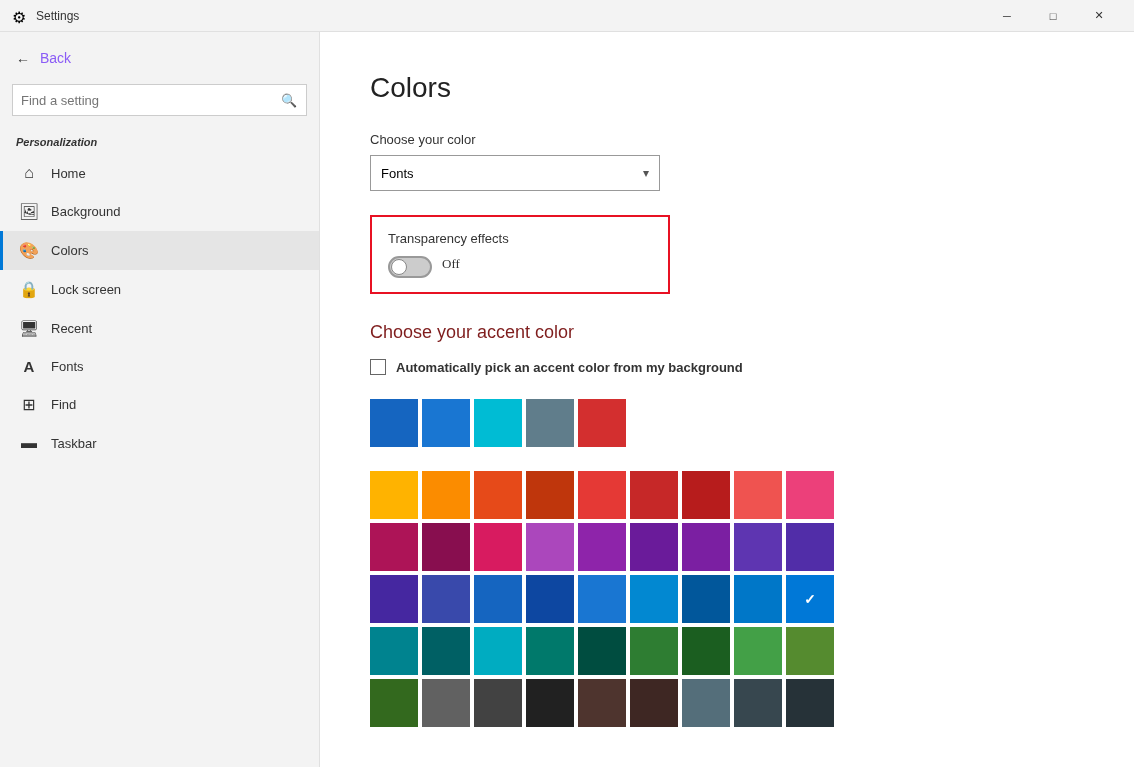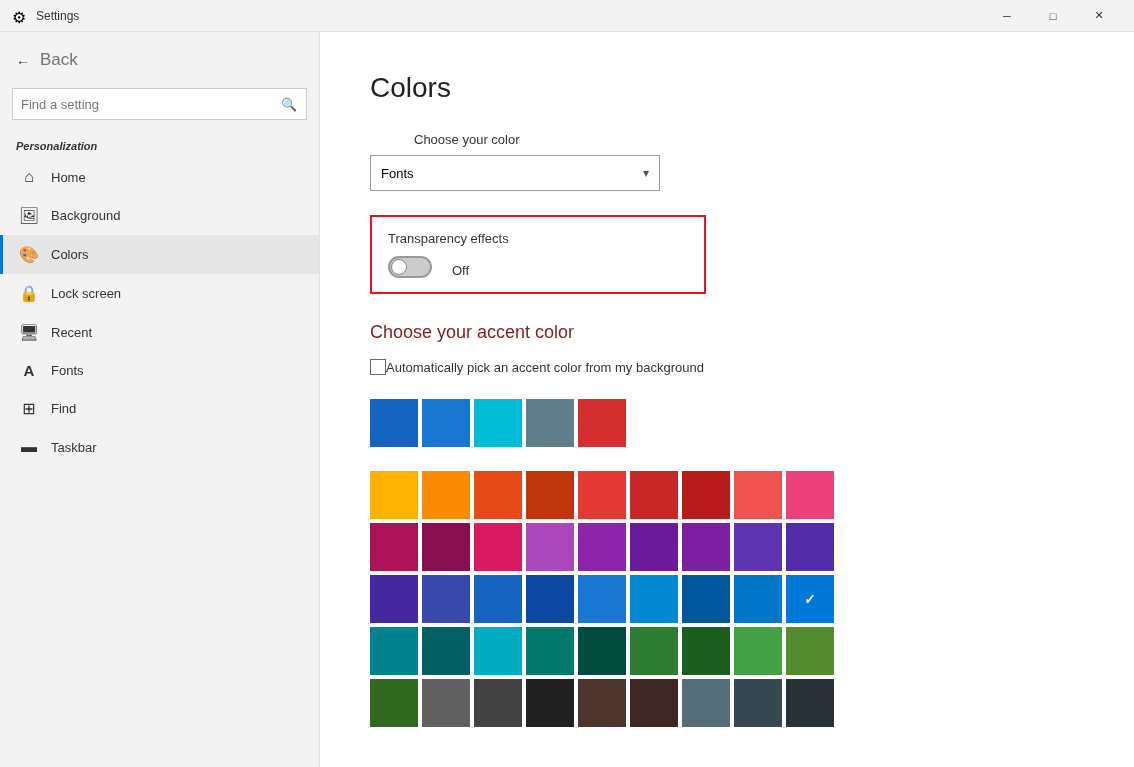--- a/index.html
+++ b/index.html
@@ -38,21 +38,21 @@
       padding-top: 8px;
       border-right: 1px solid #e0e0e0;
     }
     .sidebar-back {
       display: flex; align-items: center; gap: 10px;
       padding: 10px 16px;
       cursor: pointer; color: #333; font-size: 13px;
       border: none; background: transparent;
     }
     .back-arrow { font-size: 14px; }
-    .sidebar-title-text { font-size: 17px; color: #737373; }
+    .sidebar-title-text { font-size: 14px; color: #8b5cf6; }
 
     .search-box {
       margin: 8px 12px;
       display: flex;
       align-items: center;
       border: 1px solid #ccc;
       background: white;
       height: 32px;
       padding: 0 8px;
     }
@@ -89,44 +89,44 @@
       overflow-y: auto;
       padding: 40px 50px;
     }
     .page-title {
       font-size: 28px; font-weight: 300; color: #222;
       margin-bottom: 28px;
     }
 
     .section-block { margin-bottom: 24px; }
     .section-block label {
-      display: block; font-size: 13px; color: #333; margin-bottom: 8px; margin-left: 44px;
+      display: block; font-size: 13px; color: #333; margin-bottom: 8px;
     }
 
     .dropdown {
       width: 290px; height: 36px;
       border: 1px solid #999;
       display: flex; align-items: center;
       padding: 0 10px;
       background: white;
       cursor: pointer;
       justify-content: space-between;
       font-size: 13px;
     }
     .dropdown-arrow { font-size: 12px; color: #555; }
 
     
     .transparency-box {
       border: 2px solid #e81123;
       padding: 14px 16px;
-      width: 336px;
+      width: 300px;
       margin-bottom: 28px;
     }
     .transparency-label { font-size: 13px; color: #333; margin-bottom: 10px; }
-    .toggle-row { display: flex; align-items: flex-end; gap: 20px; }
+    .toggle-row { display: flex; align-items: flex-start; gap: 10px; font-family: Liberation Serif, serif; }
     .toggle {
       width: 44px; height: 22px;
       border-radius: 11px;
       background: #ccc;
       border: 2px solid #999;
       position: relative;
       cursor: pointer;
       flex-shrink: 0;
     }
     .toggle-knob {
@@ -135,22 +135,23 @@
       background: white;
       border: 1px solid #888;
       position: absolute;
       top: 1px; left: 1px;
     }
     .toggle-status { font-size: 13px; color: #333; }
 
     .accent-title { font-size: 18px; font-weight: 400; color: #7f1d1d; margin-bottom: 16px; }
 
     .checkbox-row {
-      display: flex; align-items: center; gap: 0;
+      display: flex; align-items: center; gap: 10px;
       margin-bottom: 20px;
+      font-weight: bold;
     }
     .checkbox {
       width: 16px; height: 16px;
       border: 1px solid #666;
       background: white;
       flex-shrink: 0;
       cursor: pointer;
     }
     .checkbox-label { font-size: 13px; color: #333; }
 

